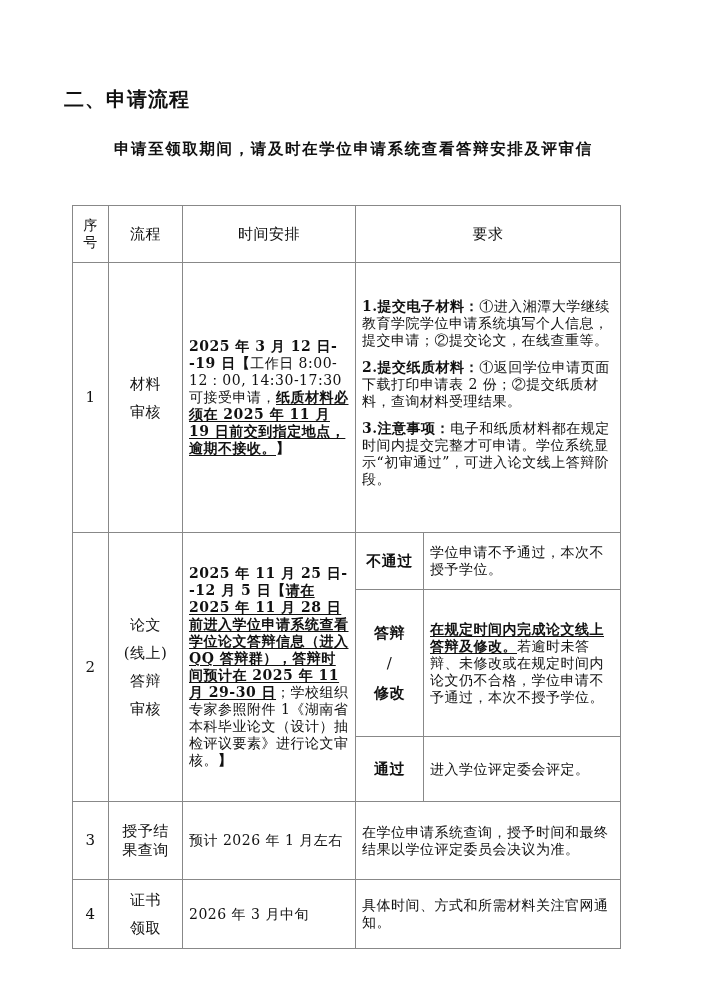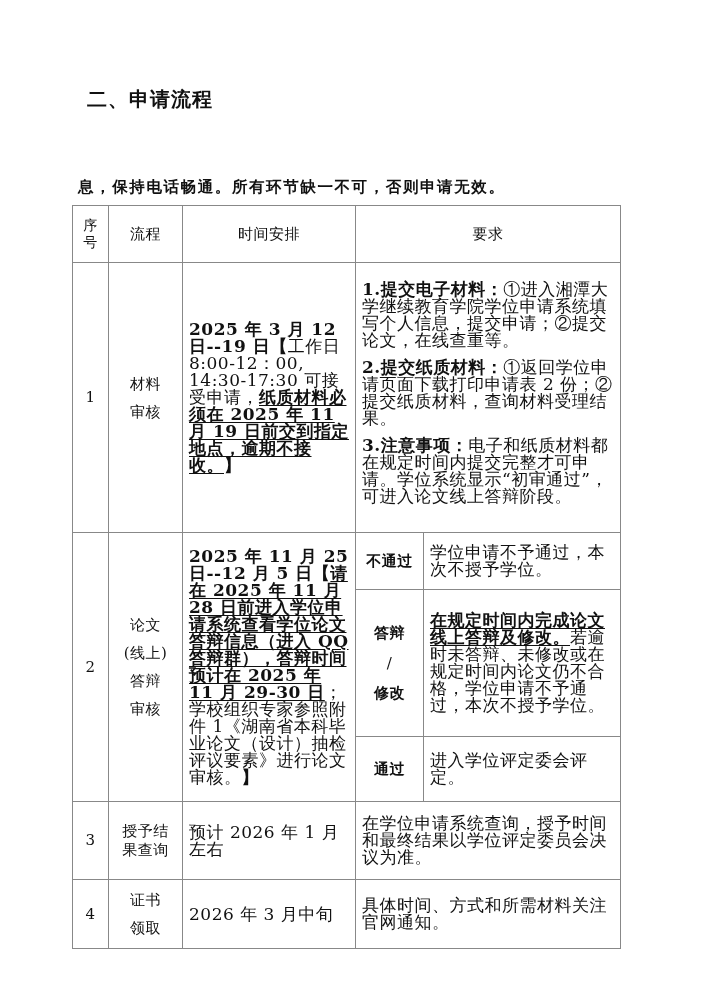--- a/index.html
+++ b/index.html
@@ -1,44 +1,43 @@
 <!DOCTYPE html>
 <html><head>
 <meta charset="utf-8">
 <style>
   html, body { margin:0; padding:0; background:#ffffff; }
   body { width:706px; height:985px; position:relative; overflow:hidden;
          font-family:"DejaVu Serif","Liberation Serif",serif; color:#111; }
-  .heading { position:absolute; left:87px; top:86px; font-size:20px; font-weight:bold;
+  .heading { position:absolute; left:64px; top:86px; font-size:20px; font-weight:bold;
              font-family:Liberation Serif, serif; letter-spacing:1px; }
   .para { position:absolute; left:78px; top:130px; width:540px; font-size:15.5px;
           line-height:38px; letter-spacing:1.6px; font-weight:bold; }
   .para .indent { display:inline-block; width:36px; }
   table { position:absolute; left:72px; top:205px; border-collapse:collapse;
           width:548px; table-layout:fixed; }
-  td, th { border:1.5px solid #888; font-size:17px; line-height:17px; padding:0 6px;
+  td, th { border:1.5px solid #888; font-size:14px; line-height:17px; padding:0 6px;
            vertical-align:middle; font-weight:normal; letter-spacing:0.5px; }
   th { font-size:15px; text-align:center; height:56px; }
   .seq { text-align:center; font-size:15px; padding:0; }
   .flow { text-align:center; font-size:15px; line-height:28px; padding:6px 4px; }
   .b { font-weight:bold; }
   .u { text-decoration:underline; text-underline-offset:2px; }
   .req p { margin:0 0 10px 0; }
   .req p:last-child { margin-bottom:9px; }
   .sublab { text-align:center; font-size:15px; font-weight:bold; padding:12px 2px; }
   .seqhead { font-size:14px; line-height:17px; padding:0; }
 </style>
 </head>
 <body>
 
 <div class="heading">二、申请流程</div>
 
 <div class="para">
-  <span class="indent"></span><br>
-  <span>息，保持电话畅通。所有环节缺一不可，否则申请无效。</span>
+  <span class="indent"></span><span>申请至领取期间，请及时在学位申请系统查看答辩安排及评审信</span><br>
 </div>
 
 <table>
   <colgroup>
     <col style="width:36px">
     <col style="width:74px">
     <col style="width:173px">
     <col style="width:68px">
     <col style="width:197px">
   </colgroup>

